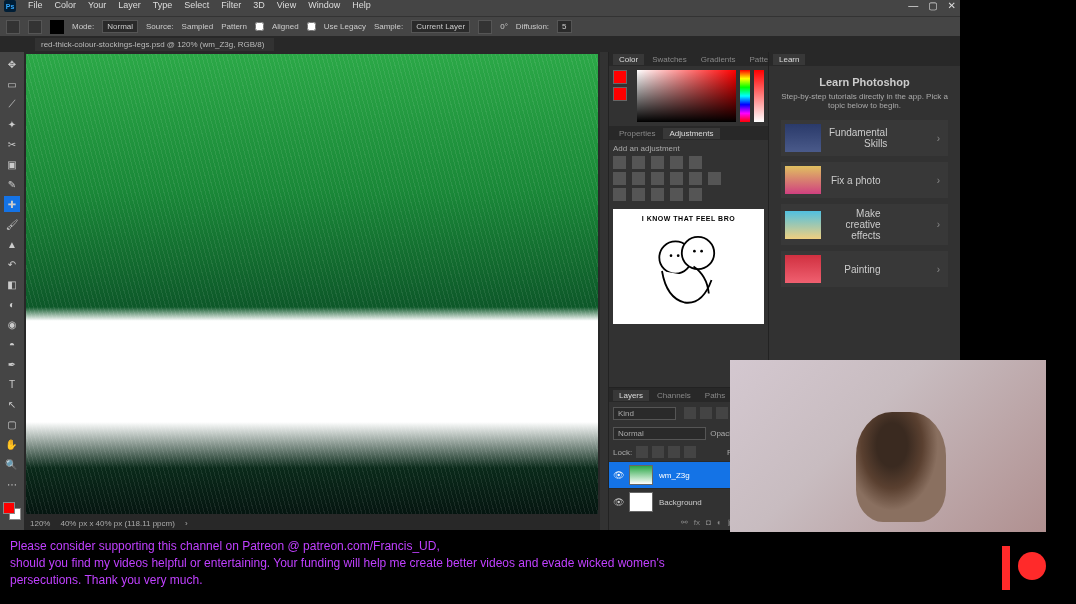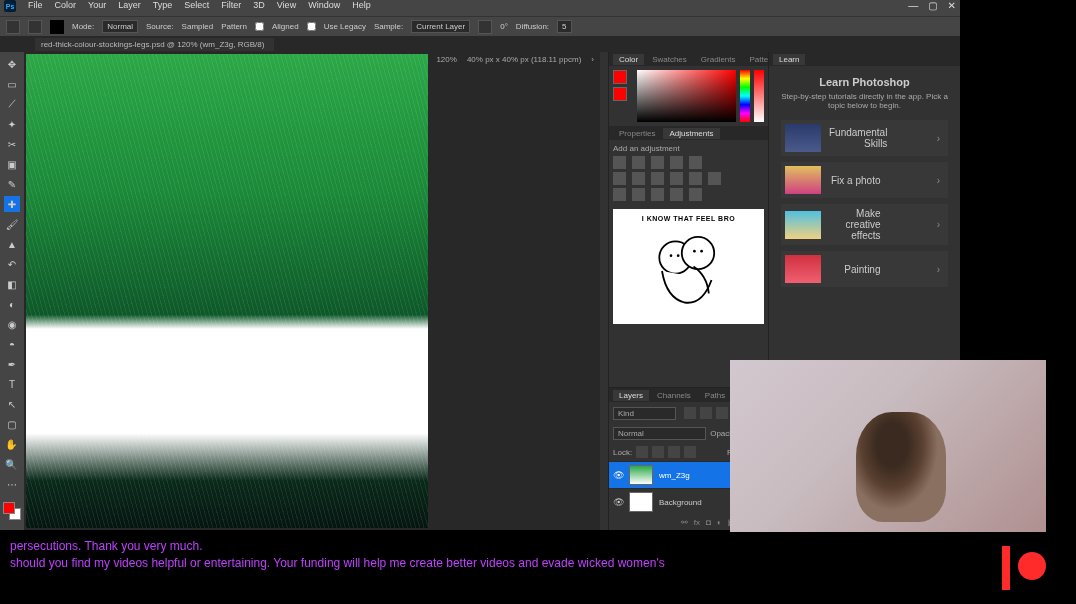--- a/index.html
+++ b/index.html
@@ -21,21 +21,21 @@
 .tab { padding: 2px 10px 2px 6px; background: #323232; }
 
 .main { flex: 1; display: flex; }
 .toolbox { width: 24px; background: #454545; display: flex; flex-direction: column; align-items: center; padding: 4px 0; gap: 4px; }
 .tool { width: 16px; height: 16px; color: #ccc; font-size: 10px; display: flex; align-items: center; justify-content: center; cursor: pointer; }
 .tool.active { background: #1473e6; }
 .colorsw { margin-top: 6px; width: 18px; height: 18px; position: relative; }
 .colorsw .fg { position: absolute; width: 12px; height: 12px; background: #f00; border: 1px solid #888; top: 0; left: 0; }
 .colorsw .bg { position: absolute; width: 12px; height: 12px; background: #fff; border: 1px solid #888; bottom: 0; right: 0; }
 
-.canvas-area { flex: 1; background: #282828; display: flex; flex-direction: row; }
+.canvas-area { flex: 1; background: #282828; display: flex; flex-direction: column; }
 .canvas { flex: 1; background: linear-gradient(180deg, #2ba847 0%, #1a8838 30%, #0d5829 55%, #fff 58%, #fff 80%, #0a2a1a 90%, #051510 100%); margin: 2px; position: relative; }
 .canvas::before { content:""; position:absolute; inset:0; background: repeating-linear-gradient(75deg, rgba(255,255,255,0.08) 0 1px, transparent 1px 4px); mix-blend-mode: screen; }
 .statusbar { height: 14px; background: #282828; font-size: 8px; color: #aaa; display: flex; align-items: center; padding: 0 6px; gap: 10px; }
 
 .rightpanels { width: 360px; background: #323232; display: flex; }
 .panelcol { display: flex; flex-direction: column; border-left: 1px solid #222; }
 .pc1 { width: 160px; margin-left: 8px; }
 .pc2 { width: 200px; }
 
 .panel-tabs { height: 14px; background: #282828; display: flex; align-items: center; font-size: 8px; color: #888; gap: 2px; padding-left: 4px; }
@@ -318,20 +318,21 @@
         </div>
       </div>
     </div>
   </div>
 </div>
 
 <div class="webcam"></div>
 
 <div class="patreon">
   <div class="patreon-text">
+    <div>Please consider supporting this channel on Patreon @ patreon.com/Francis_UD,</div>
+    <div>should you find my videos helpful or entertaining. Your funding will help me create better videos and evade wicked women's</div>
     <div>persecutions.  Thank you very much.</div>
-    <div>should you find my videos helpful or entertaining. Your funding will help me create better videos and evade wicked women's</div>
   </div>
   <div class="patreon-logo">
     <div class="bar"></div>
       <div class="circ"></div>
   </div>
 </div>
 
 </body></html>

